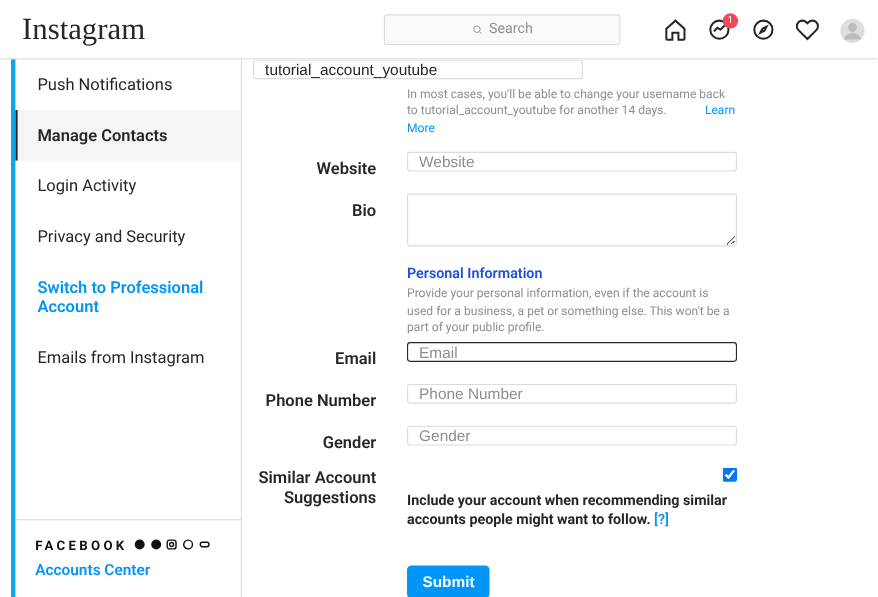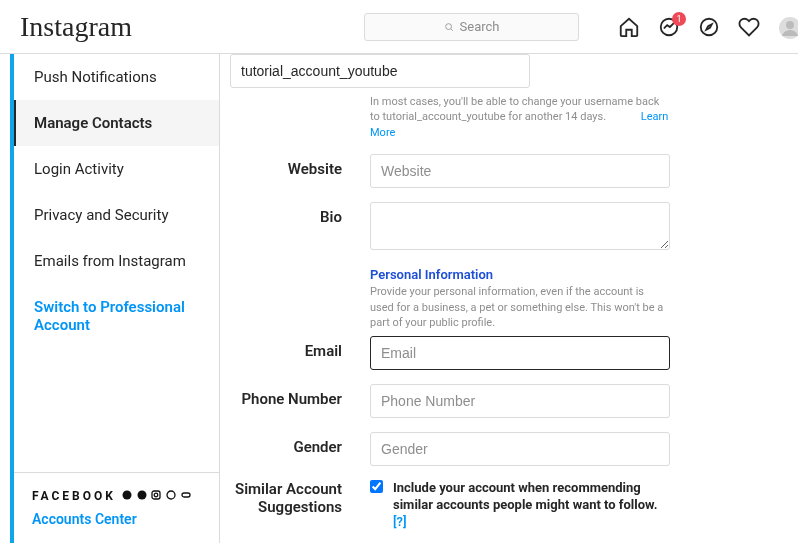--- a/index.html
+++ b/index.html
@@ -1,46 +1,46 @@
 <!DOCTYPE html>
 <html><head>
 <meta charset="utf-8">
 <style>
   * { box-sizing: border-box; margin: 0; padding: 0; }
   body { font-family: -apple-system, BlinkMacSystemFont, "Segoe UI", Roboto, Helvetica, Arial, sans-serif; font-size: 14px; color: #262626; background: #fff; width: 798px; height: 543px; overflow: hidden; }
   .topbar { height: 54px; border-bottom: 1px solid #dbdbdb; display: flex; align-items: center; padding: 0 20px; gap: 39px; }
   .logo { font-family: 'Brush Script MT', cursive; font-size: 28px; font-weight: 500; flex: 0 0 auto; width: 290px; }
-  .search-wrap { flex: 0 0 auto; margin-left: 15px; }
+  .search-wrap { flex: 0 0 auto; }
   .search { width: 215px; height: 28px; background: #fafafa; border: 1px solid #dbdbdb; border-radius: 3px; display: flex; align-items: center; justify-content: center; color: #8e8e8e; font-size: 13px; gap: 6px; }
   .nav-icons { margin-left: auto; display: flex; align-items: center; gap: 18px; }
   .nav-icon { width: 22px; height: 22px; color: #262626; position: relative; }
   .nav-icon.gray { color: #bbb; }
   .badge { position: absolute; top: -4px; right: -6px; background: #ed4956; color: #fff; border-radius: 50%; width: 14px; height: 14px; font-size: 9px; display: flex; align-items: center; justify-content: center; }
   .layout { display: flex; height: calc(543px - 54px); }
   .sidebar { width: 210px; border-left: 4px solid #0ea5e9; border-right: 1px solid #dbdbdb; margin-left: 10px; display: flex; flex-direction: column; }
   .side-item { padding: 14px 18px; font-size: 15px; cursor: pointer; border-left: 2px solid transparent; }
   .side-item.active { border-left-color: #262626; font-weight: 600; background: #f5f5f5; }
   .side-item.link { color: #0095f6; font-weight: 600; }
   .side-footer { margin-top: auto; border-top: 1px solid #dbdbdb; padding: 16px 18px; }
   .fb-row { display: flex; align-items: center; gap: 6px; font-size: 12px; letter-spacing: 3px; font-weight: 700; color: #111; }
   .fb-icons { letter-spacing: 2px; font-size: 11px; }
   .accounts-center { color: #0095f6; font-size: 14px; font-weight: 600; margin-top: 8px; cursor: pointer; }
   .main { flex: 1; padding: 0 30px 10px 10px; overflow: hidden; }
   .form-row { display: flex; margin-bottom: 14px; }
   .form-row.tight { margin-bottom: 6px; }
   .form-label { width: 140px; text-align: right; padding-right: 28px; font-weight: 600; font-size: 15px; padding-top: 6px; }
   .form-field { flex: 1; max-width: 300px; }
-  .input { width: 100%; height: 28px; border: 1px solid #dbdbdb; border-radius: 3px; padding: 16px 10px; font-size: 14px; background: #fff; color: #262626; }
+  .input { width: 100%; height: 18px; border: 1px solid #dbdbdb; border-radius: 3px; padding: 4px 10px; font-size: 14px; background: #fff; color: #262626; }
   .input.focused { border: 1px solid #262626; }
   .input::placeholder { color: #8e8e8e; }
   textarea.input { height: 48px; resize: both; padding: 6px 10px; }
   .helper { color: #8e8e8e; font-size: 11px; line-height: 1.4; }
   .helper a, .helper .link { color: #0095f6; text-decoration: none; cursor: pointer; margin-left: 32px; }
   .section-head { color: #1d4ed8; font-weight: 600; font-size: 13px; margin-bottom: 2px; }
-  .checkbox-row { display: flex; align-items: flex-start; gap: 10px; }
+  .checkbox-row { display: flex; align-items: flex-end; gap: 10px; flex-direction: column; }
   .check-label { font-size: 13px; font-weight: 700; line-height: 1.3; }
   .check-label .q { color: #0095f6; font-weight: 600; }
   .submit-row { display: flex; align-items: center; gap: 90px; margin-top: 18px; }
   .btn { background: #0095f6; color: #fff; border: none; border-radius: 4px; padding: 7px 14px; font-weight: 600; font-size: 14px; cursor: pointer; }
   .avatar-svg { width: 24px; height: 24px; }
 </style>
 </head>
 <body>
 
 <div class="topbar">
@@ -87,22 +87,22 @@
     </div>
   </div>
 </div>
 
 <div class="layout">
   <div class="sidebar">
     <div class="side-item">Push Notifications</div>
     <div class="side-item active">Manage Contacts</div>
     <div class="side-item">Login Activity</div>
     <div class="side-item">Privacy and Security</div>
+    <div class="side-item link">Switch to Professional Account</div>
     <div class="side-item">Emails from Instagram</div>
-    <div class="side-item link">Switch to Professional Account</div>
 
     <div class="side-footer">
       <div class="fb-row">
         <span>FACEBOOK</span>
         <span class="fb-icons">
           <svg width="10" height="10" viewBox="0 0 10 10">
               <circle cx="5" cy="5" r="4.5" fill="#111"></circle>
             </svg>
           <svg width="10" height="10" viewBox="0 0 10 10">
               <circle cx="5" cy="5" r="4.5" fill="#111"></circle>

